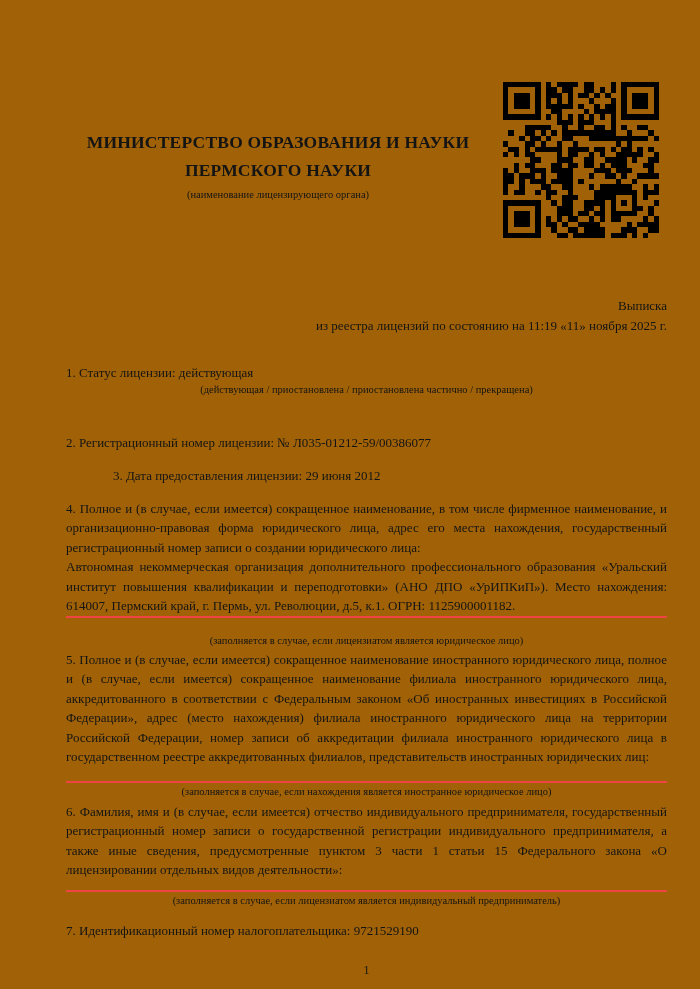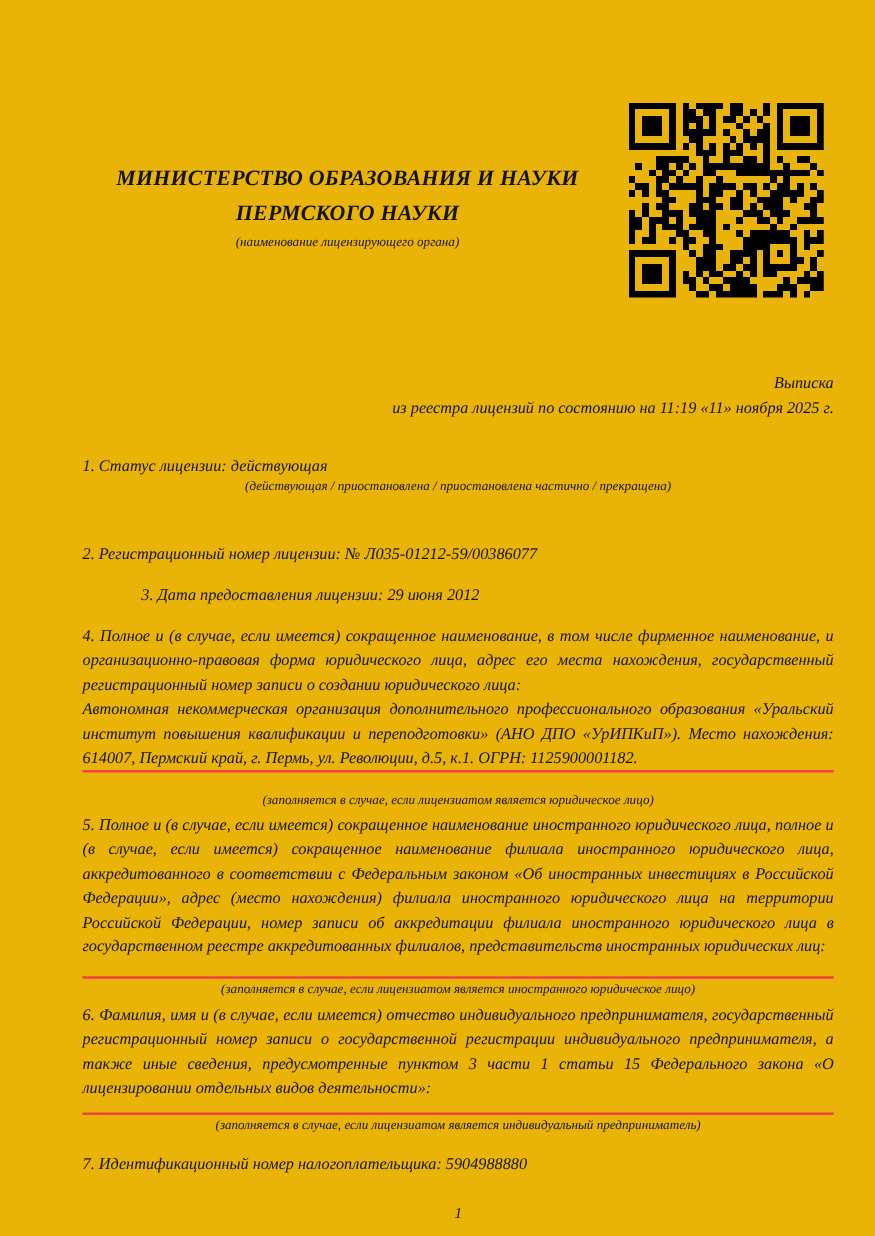--- a/index.html
+++ b/index.html
@@ -1,24 +1,23 @@
 <!DOCTYPE html>
 <html lang="ru"><head>
 <meta charset="utf-8">
 <style>
   html, body { margin: 0; padding: 0; background: #ffffff; }
   .page {
     position: relative;
     width: 700px;
     height: 989px;
-    background: #eab308;
+    background: #a16207;
     font-family: "Liberation Serif", "DejaVu Serif", serif;
     color: #141414;
     overflow: hidden;
-    font-style: italic;
   }
   .content {
     position: absolute;
     left: 66px;
     top: 0;
     width: 601px;
   }
   
   .qr {
     position: absolute;
@@ -581,31 +580,31 @@
         <p class="body just">Автономная некоммерческая организация дополнительного профессионального образования «Уральский институт повышения квалификации и переподготовки» (АНО ДПО «УрИПКиП»). Место нахождения: 614007, Пермский край, г. Пермь, ул. Революции, д.5, к.1. ОГРН: 1125900001182.</p>
       </div>
       <p class="caption">(заполняется в случае, если лицензиатом является юридическое лицо)</p>
     </section>
 
     <section class="m-item5">
       <div class="underlined">
         <p class="body just">5. Полное и (в случае, если имеется) сокращенное наименование иностранного юридического лица, полное и (в случае, если имеется) сокращенное наименование филиала иностранного юридического лица, аккредитованного в соответствии с Федеральным законом «Об иностранных инвестициях в Российской Федерации», адрес (место нахождения) филиала иностранного юридического лица на территории Российской Федерации, номер записи об аккредитации филиала иностранного юридического лица в государственном реестре аккредитованных филиалов, представительств иностранных юридических лиц:</p>
         <div class="empty-line"></div>
       </div>
-      <p class="caption">(заполняется в случае, если лицензиатом является иностранного юридическое лицо)</p>
+      <p class="caption">(заполняется в случае, если нахождения является иностранное юридическое лицо)</p>
     </section>
 
     <section class="m-item6">
       <div class="underlined">
         <p class="body just">6. Фамилия, имя и (в случае, если имеется) отчество индивидуального предпринимателя, государственный регистрационный номер записи о государственной регистрации индивидуального предпринимателя, а также иные сведения, предусмотренные пунктом 3 части 1 статьи 15 Федерального закона «О лицензировании отдельных видов деятельности»:</p>
         <div class="empty-line-short"></div>
       </div>
       <p class="caption">(заполняется в случае, если лицензиатом является индивидуальный предприниматель)</p>
     </section>
 
     <section class="m-item7">
-      <p class="body">7. Идентификационный номер налогоплательщика: 5904988880</p>
+      <p class="body">7. Идентификационный номер налогоплательщика: 9721529190</p>
     </section>
 
     <div class="page-number">1</div>
 
   </div>
 </div>
 
 </body></html>

